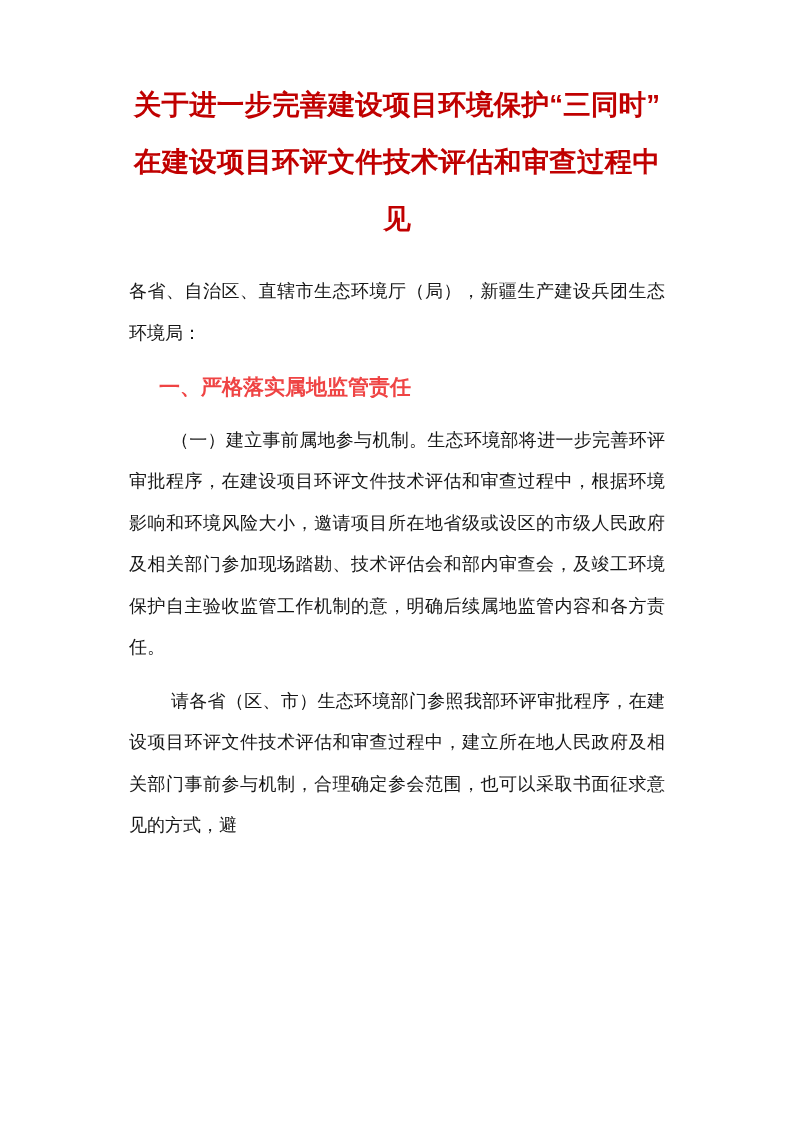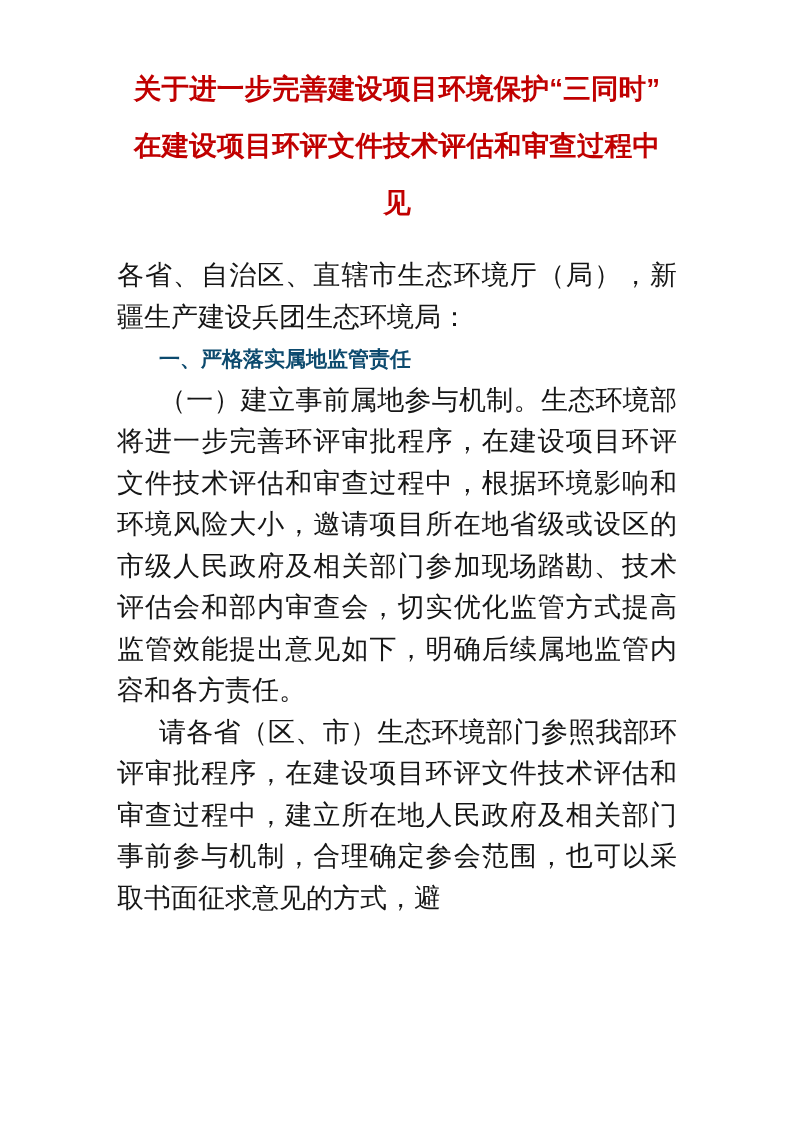--- a/index.html
+++ b/index.html
@@ -26,55 +26,55 @@
   #content {
     position: absolute;
     left: 117px;
     top: 0;
     width: 560px;
   }
 
   
   .doc-title {
     margin: 0;
-    padding-top: 60px;
+    padding-top: 76px;
     text-align: center;
     color: #C00000;
     font-size: 27.5px;
     font-weight: 700;
     line-height: 57px;
     letter-spacing: 0.2px;
     white-space: normal;
   }
   .doc-title .tline {
     display: block;
   }
 
   
   .body-block {
     margin-top: 24px;
   }
 
   p.para {
-    margin: 0;
+    margin: 12px;
     color: #161616;
-    font-size: 27px;
+    font-size: 18px;
     line-height: 41.5px;
     text-align: justify;
     text-justify: inter-ideograph;
     letter-spacing: 0px;
   }
 
   p.indent {
     text-indent: 42px;
   }
 
   p.heading {
     margin: 0;
-    color: #0c4a6e;
+    color: #ef4444;
     font-size: 21px;
     line-height: 41.5px;
     font-weight: 700;
     text-indent: 42px;
     text-align: left;
   }
 
   .lawlink {
     color: #7B5CA8;
   }
@@ -91,19 +91,19 @@
       <span class="tline">见</span>
     </h1>
 
     <div class="body-block">
 
       <p class="para">各省、自治区、直辖市生态环境厅（局），新疆生产建设兵团生态环境局：</p>
 
 
       <p class="heading">一、严格落实属地监管责任</p>
 
-      <p class="para indent">（一）建立事前属地参与机制。生态环境部将进一步完善环评审批程序，在建设项目环评文件技术评估和审查过程中，根据环境影响和环境风险大小，邀请项目所在地省级或设区的市级人民政府及相关部门参加现场踏勘、技术评估会和部内审查会，切实优化监管方式提高监管效能提出意见如下，明确后续属地监管内容和各方责任。</p>
+      <p class="para indent">（一）建立事前属地参与机制。生态环境部将进一步完善环评审批程序，在建设项目环评文件技术评估和审查过程中，根据环境影响和环境风险大小，邀请项目所在地省级或设区的市级人民政府及相关部门参加现场踏勘、技术评估会和部内审查会，及竣工环境保护自主验收监管工作机制的意，明确后续属地监管内容和各方责任。</p>
 
       <p class="para indent">请各省（区、市）生态环境部门参照我部环评审批程序，在建设项目环评文件技术评估和审查过程中，建立所在地人民政府及相关部门事前参与机制，合理确定参会范围，也可以采取书面征求意见的方式，避</p>
 
     </div>
   </div>
 </div>
 
 </body></html>

